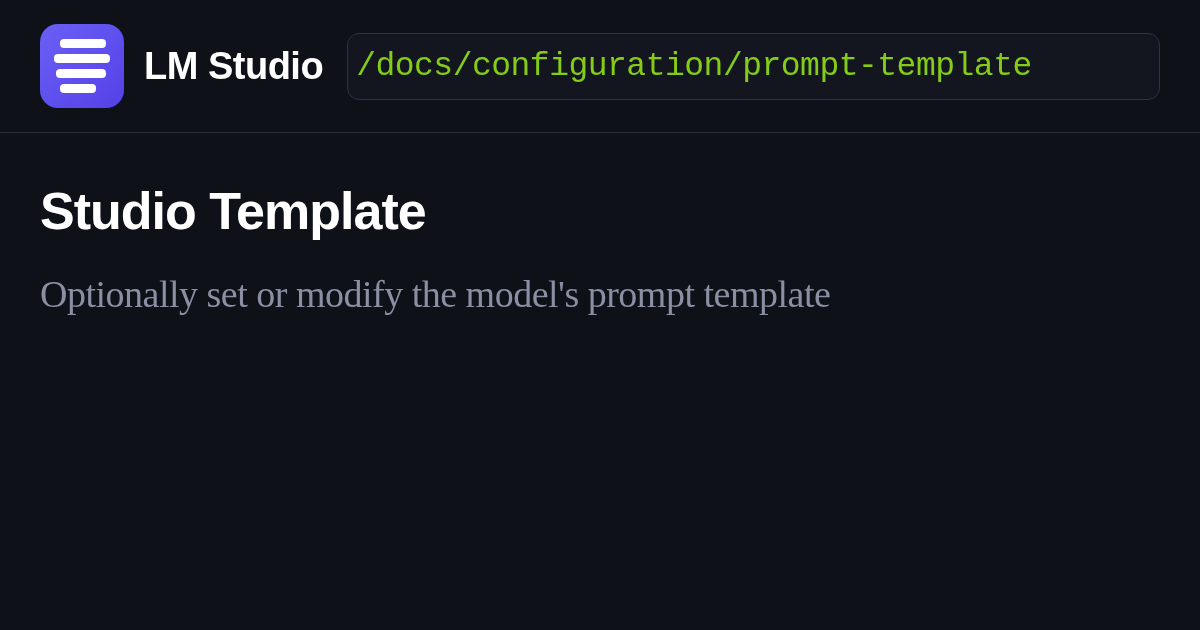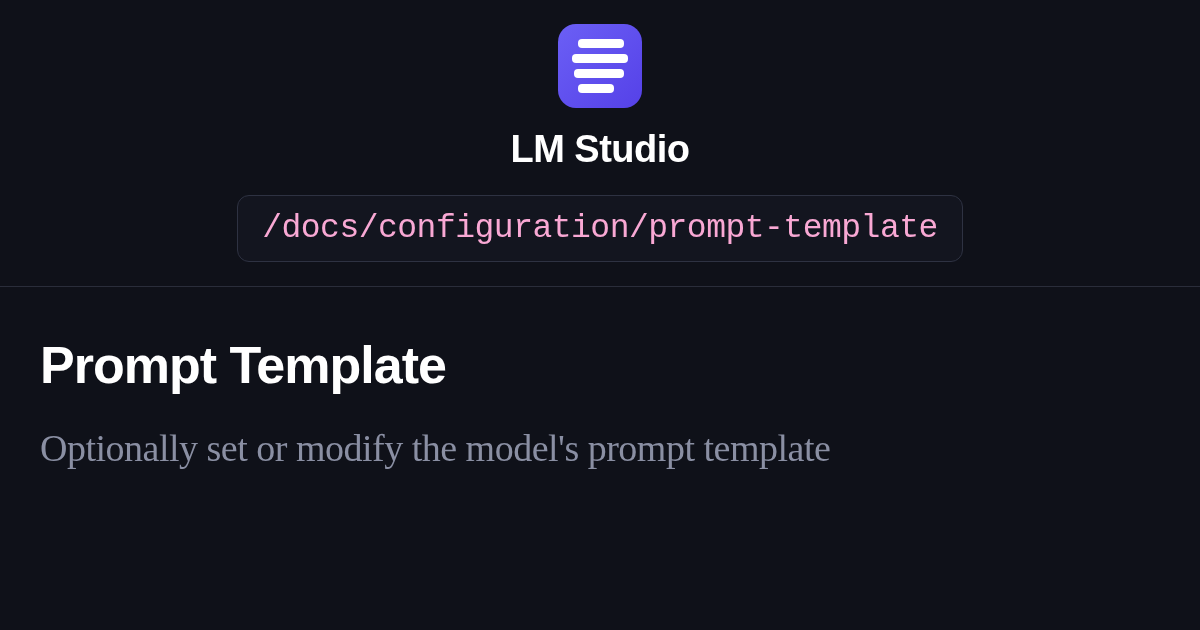--- a/index.html
+++ b/index.html
@@ -1,19 +1,18 @@
 <!DOCTYPE html>
 <html><head>
   <meta charset="utf-8">
   <style>
     * {
       margin: 0;
       padding: 0;
       box-sizing: border-box;
-      flex-direction: column;
     }
     body {
       width: 1200px;
       height: 630px;
       background-color: #0f1119;
       font-family: -apple-system, BlinkMacSystemFont, "Segoe UI", Helvetica, Arial, sans-serif;
       overflow: hidden;
     }
     .header {
       display: flex;
@@ -52,22 +51,22 @@
       color: #ffffff;
       font-size: 38px;
       font-weight: 600;
       letter-spacing: -0.5px;
     }
     .path-badge {
       flex: 1;
       background-color: #13151f;
       border: 1px solid #2e3242;
       border-radius: 12px;
-      padding: 14px 24px;
-      color: #f9a8d4;
+      padding: 14px 8px;
+      color: #84cc16;
       font-family: "SFMono-Regular", Consolas, "Liberation Mono", Menlo, monospace;
       font-size: 33px;
       letter-spacing: -0.5px;
     }
     .content {
       padding: 48px 40px;
     }
     .page-title {
       color: #ffffff;
       font-size: 52px;
@@ -95,15 +94,15 @@
       <div class="logo-line line2"></div>
       <div class="logo-line line3"></div>
       <div class="logo-line line4"></div>
     </div>
     <div class="app-name">LM Studio</div>
   </div>
   <div class="path-badge">/docs/configuration/prompt-template</div>
 </div>
 
 <div class="content">
-  <h1 class="page-title">Prompt Template</h1>
+  <h1 class="page-title">Studio Template</h1>
   <p class="page-description">Optionally set or modify the model's prompt template</p>
 </div>
 
 </body></html>

